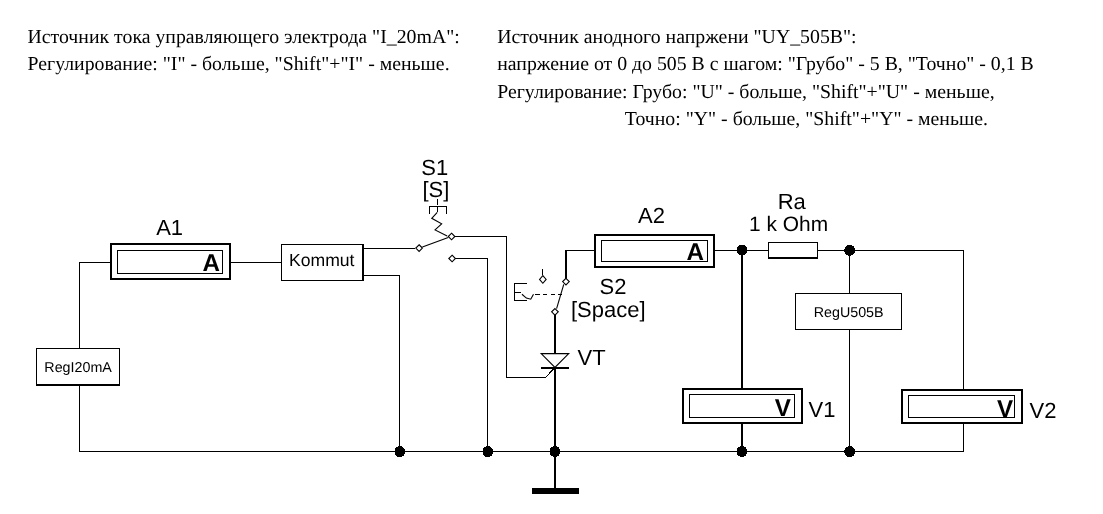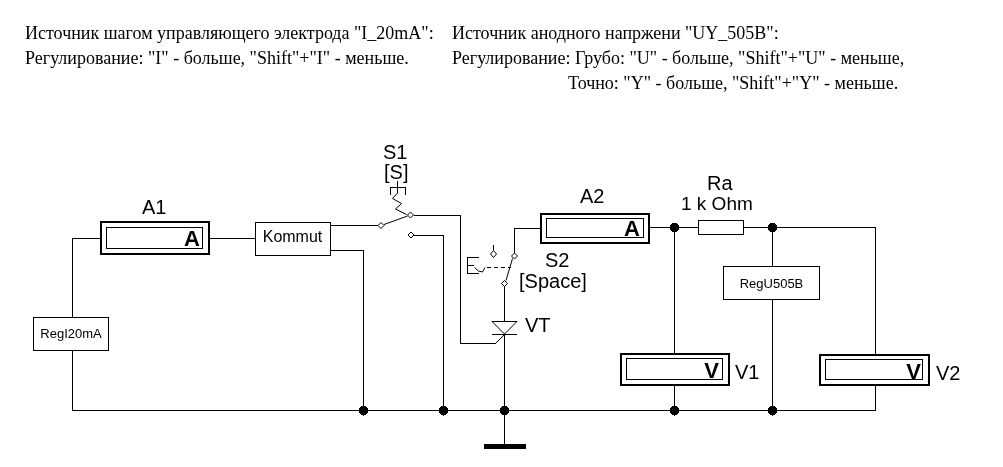--- a/index.html
+++ b/index.html
@@ -23,25 +23,26 @@
   .meter{font-size:22px;font-weight:bold;}
   .blk{font-size:16px;}
   .blk-s{font-size:13px;}
 </style>
 </head>
 <body>
 
 <div class="canvas">
 
   <div class="note note-left">
-    <div>Источник шагом управляющего электрода "I_20mA":</div>
+    <div>Источник тока управляющего электрода "I_20mA":</div>
     <div>Регулирование: "I" - больше, "Shift"+"I" - меньше.</div>
   </div>
   <div class="note note-right">
     <div>Источник анодного напржени "UY_505B":</div>
+    <div>напржение от 0 до 505 В с шагом: "Грубо" - 5 В, "Точно" - 0,1 В</div>
     <div>Регулирование: Грубо: "U" - больше, "Shift"+"U" - меньше,</div>
     <div class="indent">Точно: "Y" - больше, "Shift"+"Y" - меньше.</div>
   </div>
 
   <svg width="1003" height="467" viewBox="0 0 1003 467">
 
     <path class="w" d="M100,238.5 H72.5 V317"></path>
     <path class="w" d="M72.5,350 V410.5"></path>
     <path class="w" d="M72.5,410.5 H875.5"></path>
     <path class="w" d="M210,238.5 H255"></path>

